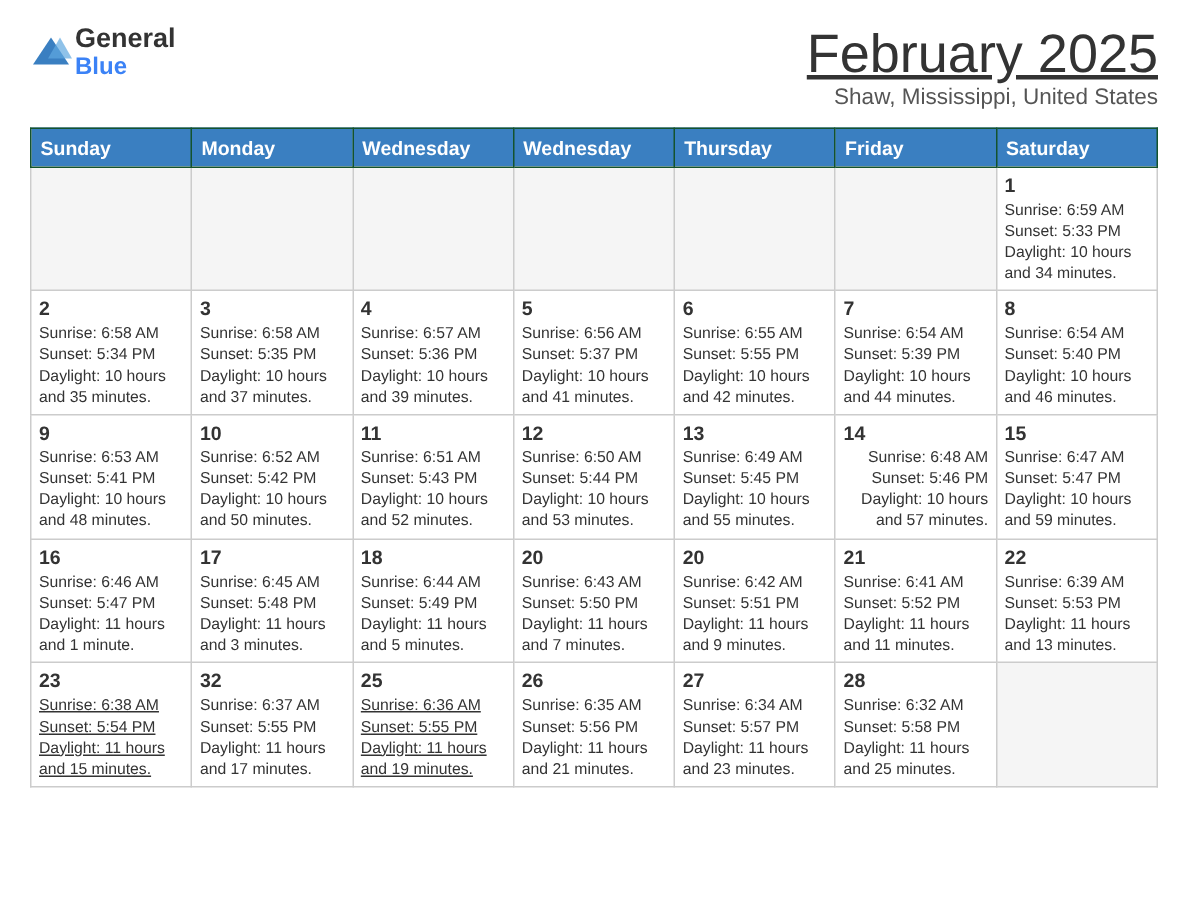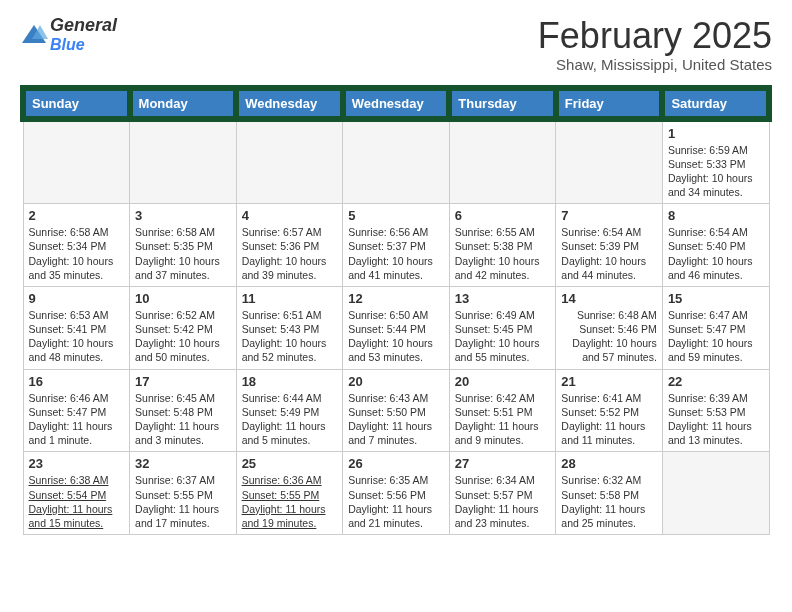--- a/index.html
+++ b/index.html
@@ -16,21 +16,20 @@
     }
     .header-row {
       display: flex;
       align-items: flex-start;
       justify-content: space-between;
       margin-bottom: 12px;
     }
     .logo-area {
       display: flex;
       align-items: center;
-      font-style: italic;
     }
     .logo-text {
       display: flex;
       flex-direction: column;
       line-height: 1.1;
     }
     .logo-general {
       font-size: 18px;
       font-weight: bold;
       color: #333;
@@ -46,37 +45,38 @@
       margin-right: 2px;
     }
     .title-area {
       text-align: right;
     }
     .cal-title {
       font-size: 36px;
       font-weight: normal;
       color: #333;
       line-height: 1.1;
+      text-decoration: underline;
     }
     .cal-subtitle {
       font-size: 15px;
       color: #555;
     }
     .calendar {
       width: 100%;
       border-collapse: collapse;
       border: 1px solid #ccc;
     }
     .calendar th {
       background: #3a7fc1;
       color: #fff;
       font-size: 13px;
       font-weight: bold;
       padding: 5px 6px;
-      border: 6px solid #14532d;
+      border: 1px solid #14532d;
       text-align: left;
     }
     .calendar td {
       vertical-align: top;
       width: calc(100% / 7);
       border: 1px solid #ccc;
       padding: 4px 5px;
       min-height: 80px;
       background: #fff;
       font-size: 11px;
@@ -172,21 +172,21 @@
           <td>
             <span class="day-num">5</span>
             <div class="day-info" style="white-space: pre-line;">Sunrise: 6:56 AM
 Sunset: 5:37 PM
 Daylight: 10 hours
 and 41 minutes.</div>
           </td>
           <td>
             <span class="day-num">6</span>
             <div class="day-info" style="white-space: pre-line;">Sunrise: 6:55 AM
-Sunset: 5:38 PM
+Sunset: 5:55 PM
 Daylight: 10 hours
 and 42 minutes.</div>
           </td>
           <td>
             <span class="day-num">7</span>
             <div class="day-info" style="white-space: pre-line;">Sunrise: 6:54 AM
 Sunset: 5:39 PM
 Daylight: 10 hours
 and 44 minutes.</div>
           </td>

